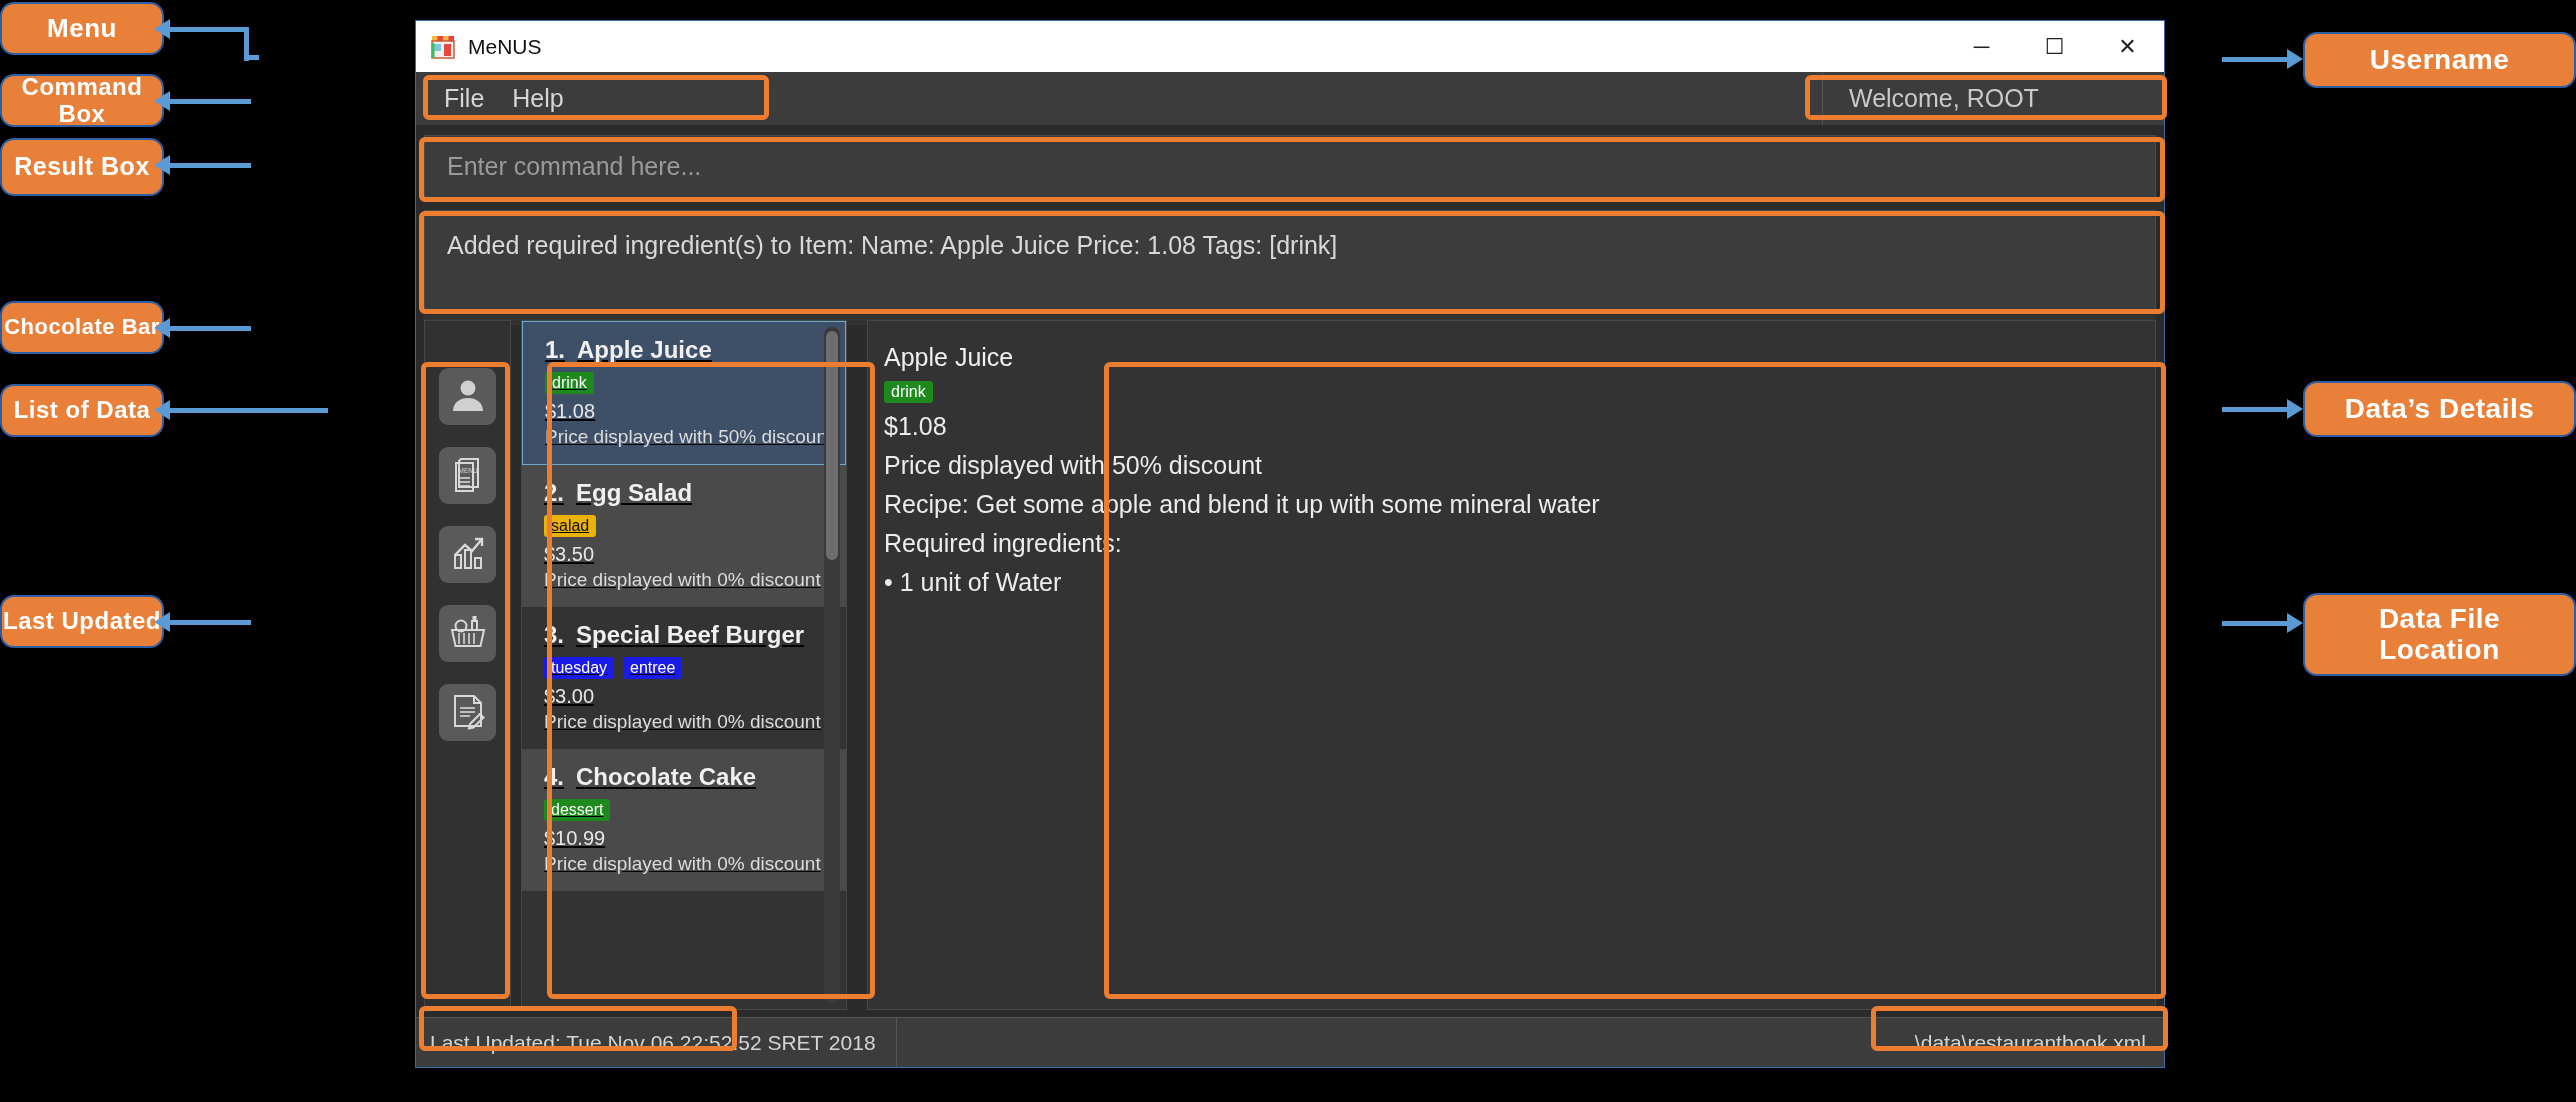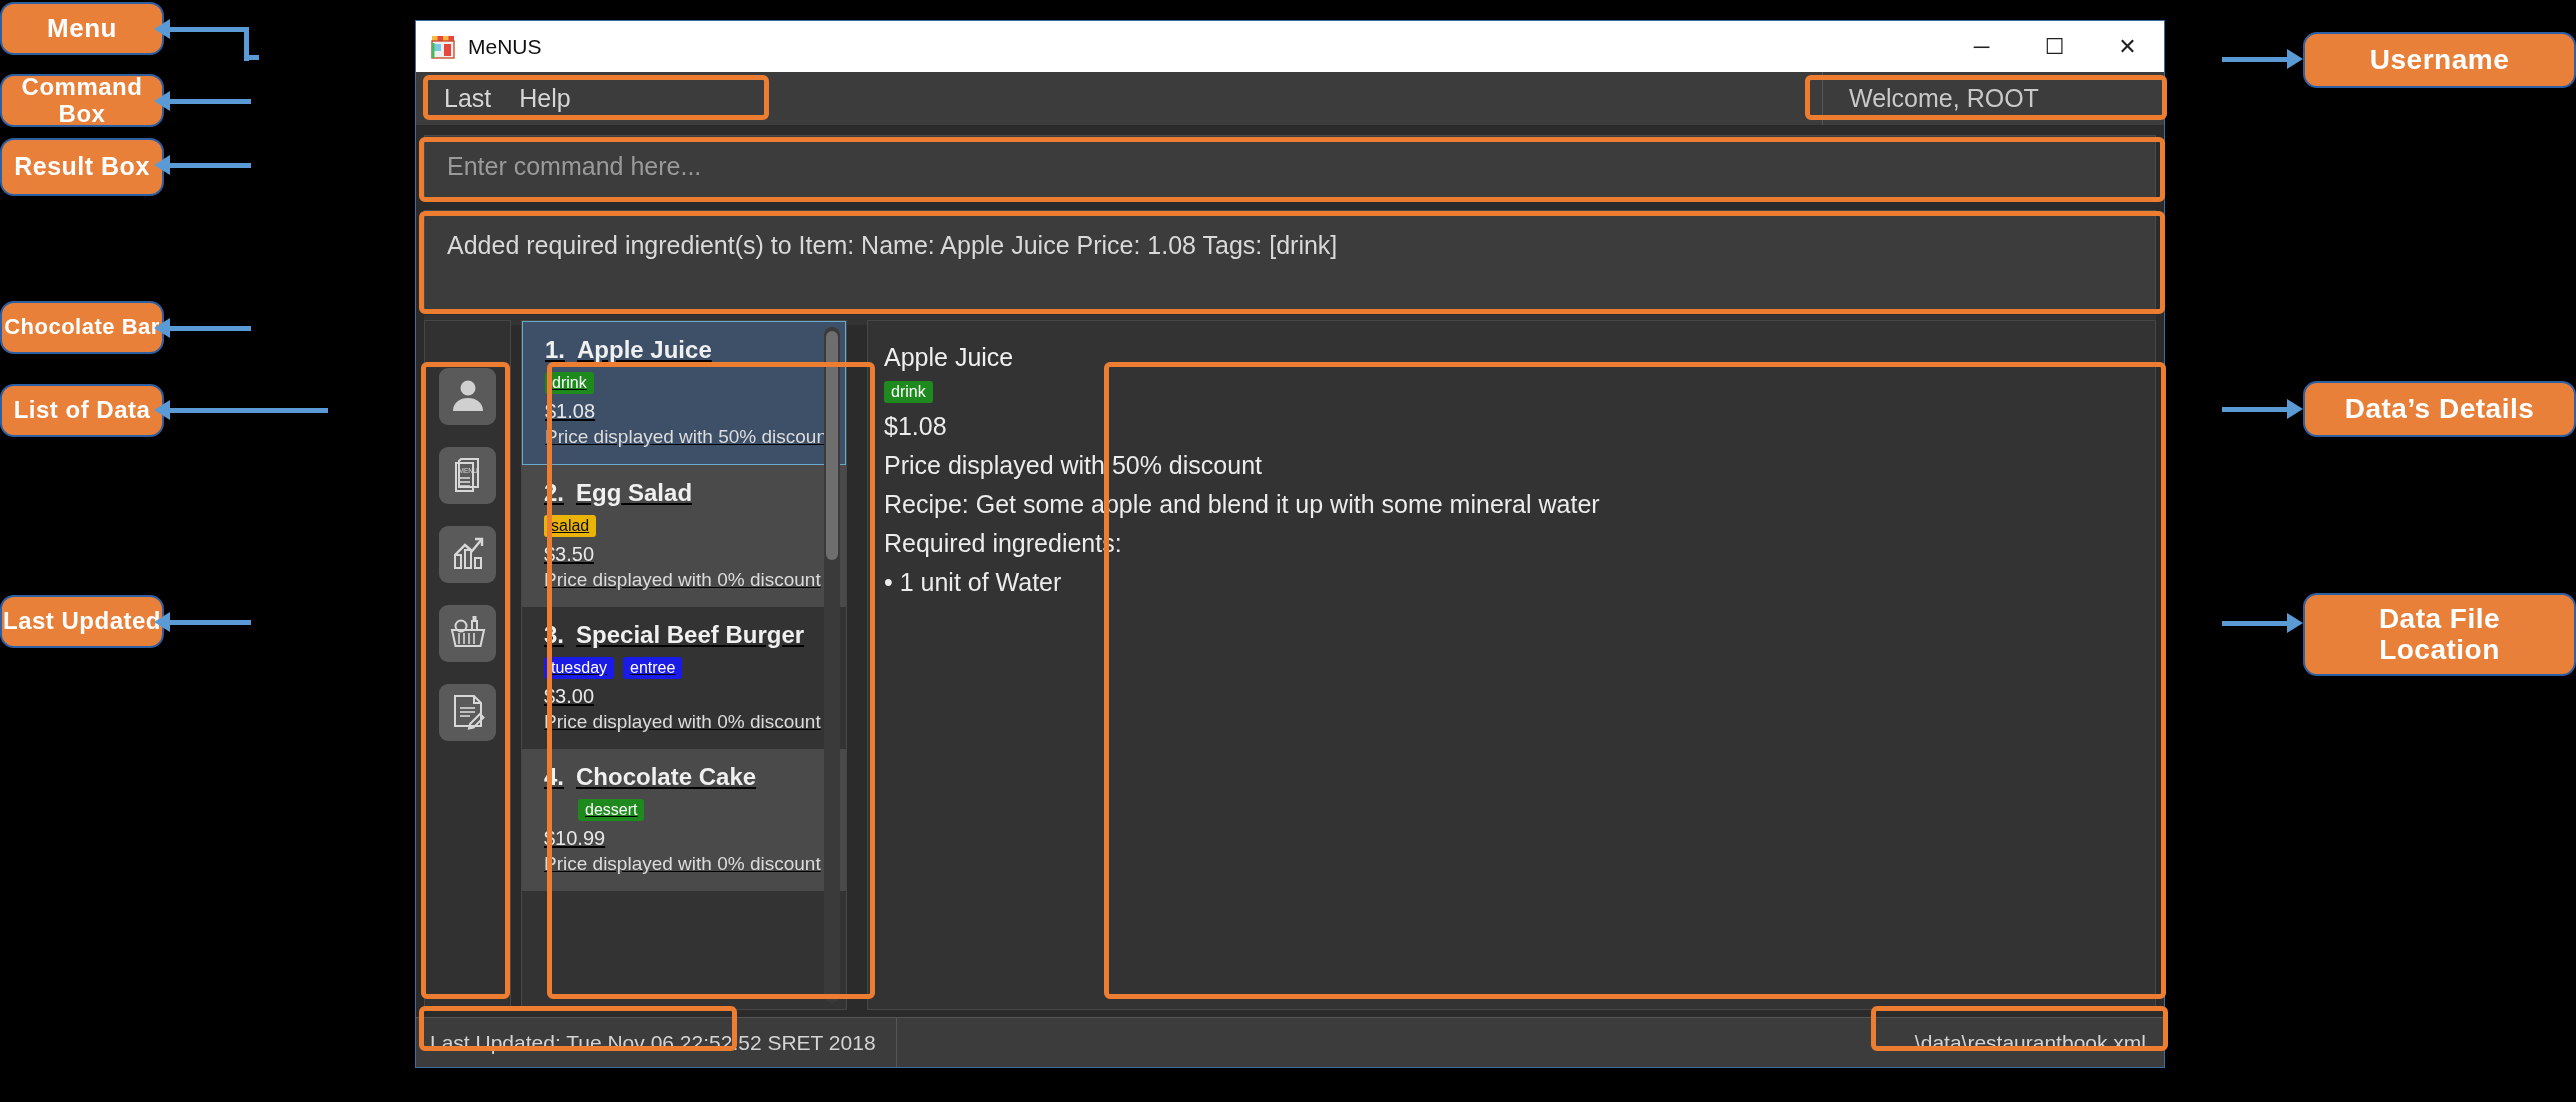--- a/index.html
+++ b/index.html
@@ -198,21 +198,21 @@
         </svg>
       </div>
       <div class="tb-title">MeNUS</div>
       <div class="tb-spacer"></div>
       <div class="tb-btn">─</div>
       <div class="tb-btn">☐</div>
       <div class="tb-btn">✕</div>
     </div>
 
     <div id="menubar">
-      <div class="menu-item first">Last</div>
+      <div class="menu-item first">File</div>
       <div class="menu-item">Help</div>
       <div class="mb-spacer"></div>
       <div class="mb-sep"></div>
       <div id="welcome">Welcome, ROOT</div>
     </div>
 
     <div id="cmdbox">
       <span class="ph">Enter command here...</span>
     </div>
 
@@ -316,21 +316,21 @@
           </div>
           <div class="price">$3.00</div>
           <div class="disc">Price displayed with 0% discount</div>
         </div>
 
         <div class="litem alt">
           <div class="nm">
             <span class="idx">4.</span><span>Chocolate Cake</span>
           </div>
           <div class="tags">
-            <span class="tag" style="background:#1E8A1E;color:#fff;margin-left:34px;">dessert</span>
+            <span class="tag" style="background:#1E8A1E;color:#fff;">dessert</span>
           </div>
           <div class="price">$10.99</div>
           <div class="disc">Price displayed with 0% discount</div>
         </div>
 
         <div id="scrolltrack">
           <div id="scrollthumb"></div>
         </div>
       </div>
 

